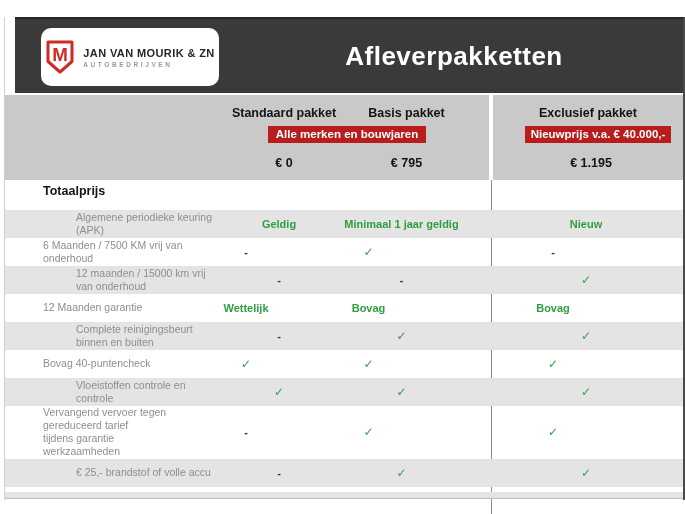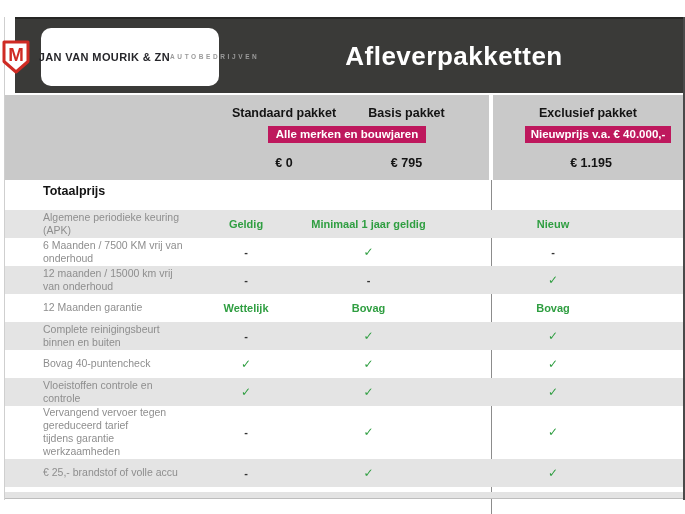--- a/index.html
+++ b/index.html
@@ -10,49 +10,49 @@
            border-left:1px solid #cfcfcf; border-right:2px solid #4a4a4a; background:#fff; }
 
   
   .titlebar { position:absolute; left:10px; right:0; top:0; height:76px; background:#3a3a38; border-top:2px solid #262624; }
   .title { position:absolute; left:210px; right:0; top:0; height:76px; line-height:74px;
            text-align:center; color:#fff; font-size:26px; font-weight:800; letter-spacing:0.5px; }
 
   .logo { position:absolute; left:26px; top:9px; width:178px; height:58px; background:#fff;
           border-radius:10px; display:flex; align-items:center; justify-content:center; gap:8px; }
   .logo-shield { flex:0 0 auto; }
-  .brand-lines { display:flex; flex-direction:row; }
+  .brand-lines { display:flex; flex-direction:column; }
   .brand-name { font-size:11px; font-weight:800; color:#26262a; letter-spacing:0.4px; white-space:nowrap; }
   .brand-sub  { font-size:6.5px; font-weight:700; color:#9a9a9a; letter-spacing:2.6px; margin-top:2px; white-space:nowrap; }
 
   
   .panel { position:absolute; left:0; right:0; top:78px; height:85px; }
   .panel-block-left  { position:absolute; left:0; top:0; width:484px; height:85px; background:#c9c9c9; }
   .panel-block-right { position:absolute; left:488px; right:0; top:0; height:85px; background:#c9c9c9; }
   .colhead { position:absolute; top:11px; text-align:center; font-size:12.5px; font-weight:800; color:#141414; }
   .colhead.std  { left:219px; width:120px; }
   .colhead.bas  { left:339px; width:125px; }
   .colhead.exc  { left:488px; right:0; }
-  .badge { position:absolute; top:31px; height:17px; line-height:17px; background:#be185d; color:#fff;
+  .badge { position:absolute; top:31px; height:17px; line-height:17px; background:#b91c1c; color:#fff;
            font-size:11.5px; font-weight:800; text-align:center; }
   .badge.left  { left:263px; width:158px; }
   .badge.right { left:520px; width:146px; }
   .totals { position:absolute; top:61px; font-size:12.5px; font-weight:800; color:#141414; }
   .totals.lbl { left:38px;margin-top:28px; }
   .totals.std { left:219px; width:120px; text-align:center; }
   .totals.bas { left:339px; width:125px; text-align:center; }
   .totals.exc { left:487px; width:198px; text-align:center; }
 
   
   .vdivider { position:absolute; left:486px; top:163px; width:1px; height:336px; background:#8c8c8c; }
 
   
   .rows { position:absolute; left:0; right:0; top:193px; }
   .frow { display:flex; align-items:center; min-height:28px; }
-  .frow.striped { background:#e4e4e4; }
+  .frow.striped { background:#e4e4e4;padding-left:33px; }
   .frow.tall { min-height:34px; }
   .fcell-label { flex:0 0 181px; padding-left:38px; font-size:10.5px; color:#8e8e8e; white-space:pre-line; line-height:1.25; }
   .fcell { text-align:center; font-size:11px; }
   .fcell.std { flex:0 0 120px; }
   .fcell.bas { flex:0 0 125px; }
   .fcell.gap { flex:0 0 23px; }
   .fcell.exc { flex:0 0 198px; }
   .val-text  { color:#2f9e41; font-weight:800; font-size:11px; }
   .val-check { color:#2f9e41; font-size:12px; font-weight:400; }
   .val-dash  { color:#333; font-weight:700; font-size:11px; }

